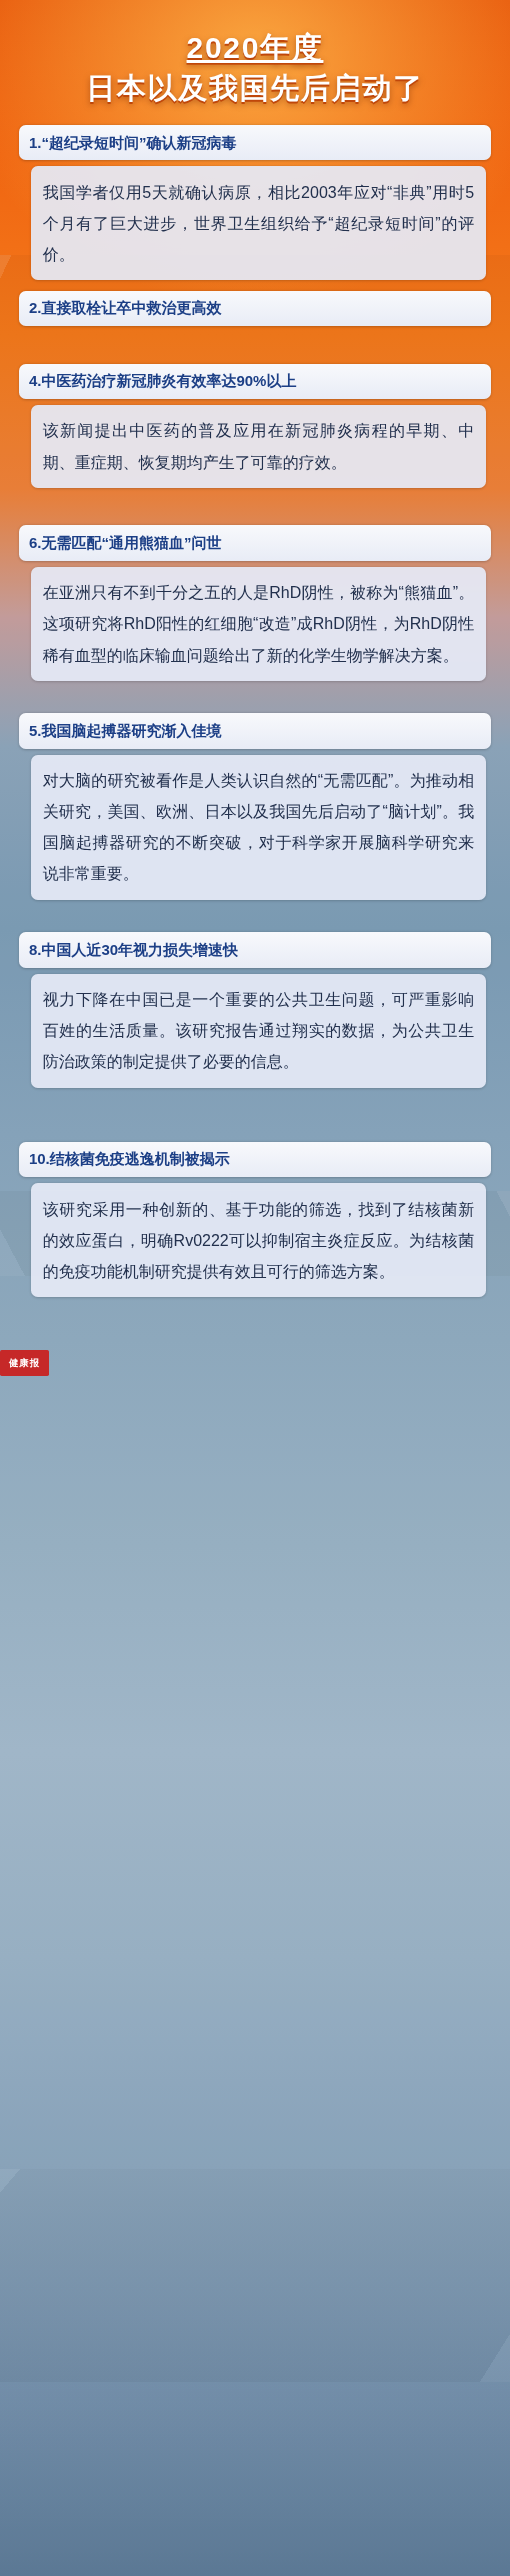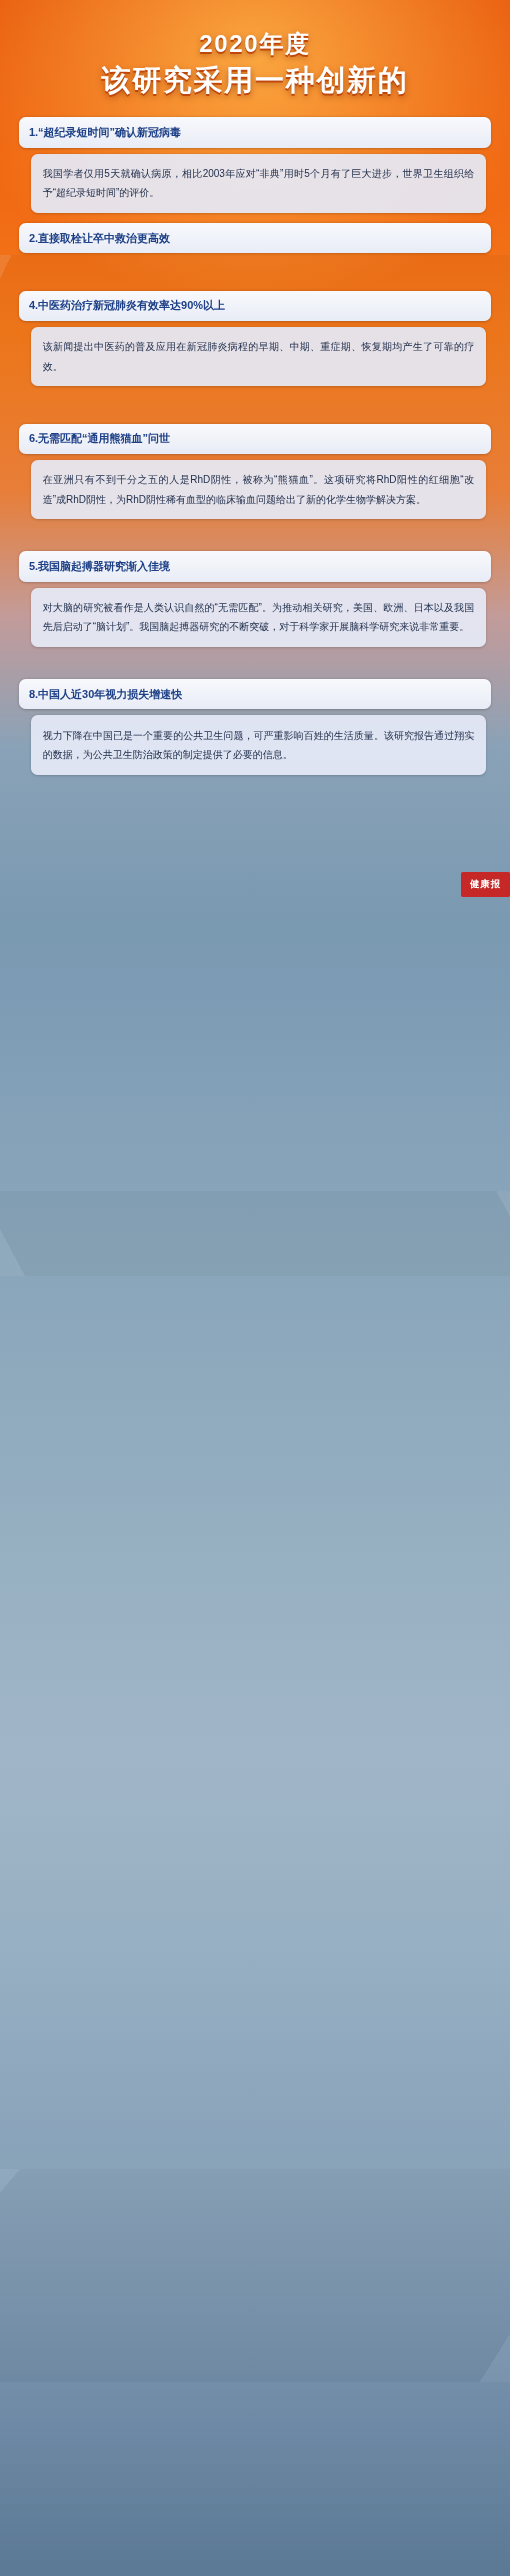--- a/index.html
+++ b/index.html
@@ -84,61 +84,61 @@
   }
   .title-line {
     font-weight: bold;
     color: #ffffff;
     letter-spacing: 1.7px;
     text-shadow:
       0 1.7px 0 #c0470a,
       0 2.6px 6.8px rgba(120,40,0,0.55);
     line-height: 1.25;
   }
-  .title-line1 { font-size: 24px; }
+  .title-line1 { font-size: 30px; text-decoration: underline; }
   .title-line2 { font-size: 29px; margin-top: 3.4px; }
 
   
   .item {
     margin: 0 0 10.2px 0;
   }
   .item-head {
     display: block;
     background: linear-gradient(180deg, #f8f9fc 0%, #e8ecf6 100%);
     border-radius: 6.8px;
     padding: 7.7px 10.2px;
-    font-size: 11px;
+    font-size: 15px;
     font-weight: bold;
     color: #1c3f86;
     line-height: 1.35;
     box-shadow: 0 0.9px 2.6px rgba(0,0,0,0.22);
     margin-bottom: 6px;
   }
   .item-body {
     background: rgba(229,233,246,0.93);
     border-radius: 6.8px;
     padding: 10.2px 12px;
-    font-size: 10px;
+    font-size: 16px;
     line-height: 1.95;
     color: #22304d;
     box-shadow: 0 0.9px 2.6px rgba(0,0,0,0.18);
     margin: 0 5.1px 0 12px;
     text-align: justify;
   }
   .spacer-lg { height: 22px; }
   .spacer-md { height: 13.6px; }
 
   
   .footer {
     position: relative;
     z-index: 3;
     height: 77px;
     display: flex;
     align-items: center;
-    justify-content: flex-end;
+    justify-content: flex-start;
   }
   .stamp {
     width: 49px;
     height: 25.5px;
     background: #c62828;
     color: #fff;
     font-size: 9.4px;
     font-weight: bold;
     display: flex;
     align-items: center;
@@ -153,21 +153,21 @@
 <div class="poster">
   <div class="glowtop"></div>
   <div class="mtn mtn1"></div>
   <div class="mtn mtn2"></div>
   <div class="mtn mtn3"></div>
 
   <div class="content">
 
     <div class="title-wrap">
       <div class="title-line title-line1">2020年度</div>
-      <div class="title-line title-line2">该研究采用一种创新的</div>
+      <div class="title-line title-line2">日本以及我国先后启动了</div>
     </div>
 
     <div class="spacer-md"></div>
 
     <div class="item">
       <div class="item-head">1.“超纪录短时间”确认新冠病毒</div>
       <div class="item-body">我国学者仅用5天就确认病原，相比2003年应对“非典”用时5个月有了巨大进步，世界卫生组织给予“超纪录短时间”的评价。</div>
     </div>
 
     <div class="item">
@@ -206,20 +206,24 @@
     <div class="item">
       <div class="item-head">8.中国人近30年视力损失增速快</div>
       <div class="item-body">视力下降在中国已是一个重要的公共卫生问题，可严重影响百姓的生活质量。该研究报告通过翔实的数据，为公共卫生防治政策的制定提供了必要的信息。</div>
     </div>
 
     <div class="spacer-lg"></div>
 
 
     <div class="spacer-lg"></div>
 
+    <div class="item">
+      <div class="item-head">10.结核菌免疫逃逸机制被揭示</div>
+      <div class="item-body">该研究采用一种创新的、基于功能的筛选，找到了结核菌新的效应蛋白，明确Rv0222可以抑制宿主炎症反应。为结核菌的免疫功能机制研究提供有效且可行的筛选方案。</div>
+    </div>
 
   </div>
 
   <div class="footer">
     <div class="stamp">健康报</div>
   </div>
 </div>
 
 
 </body></html>

